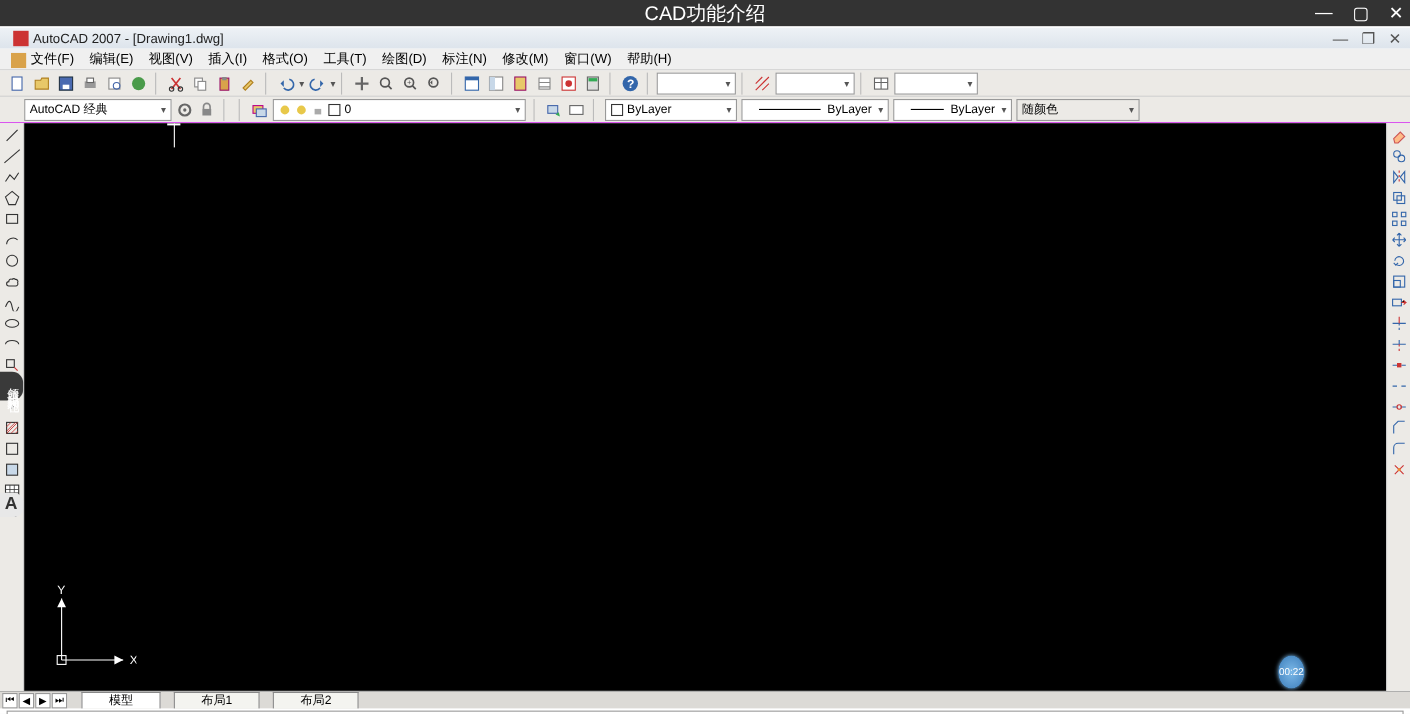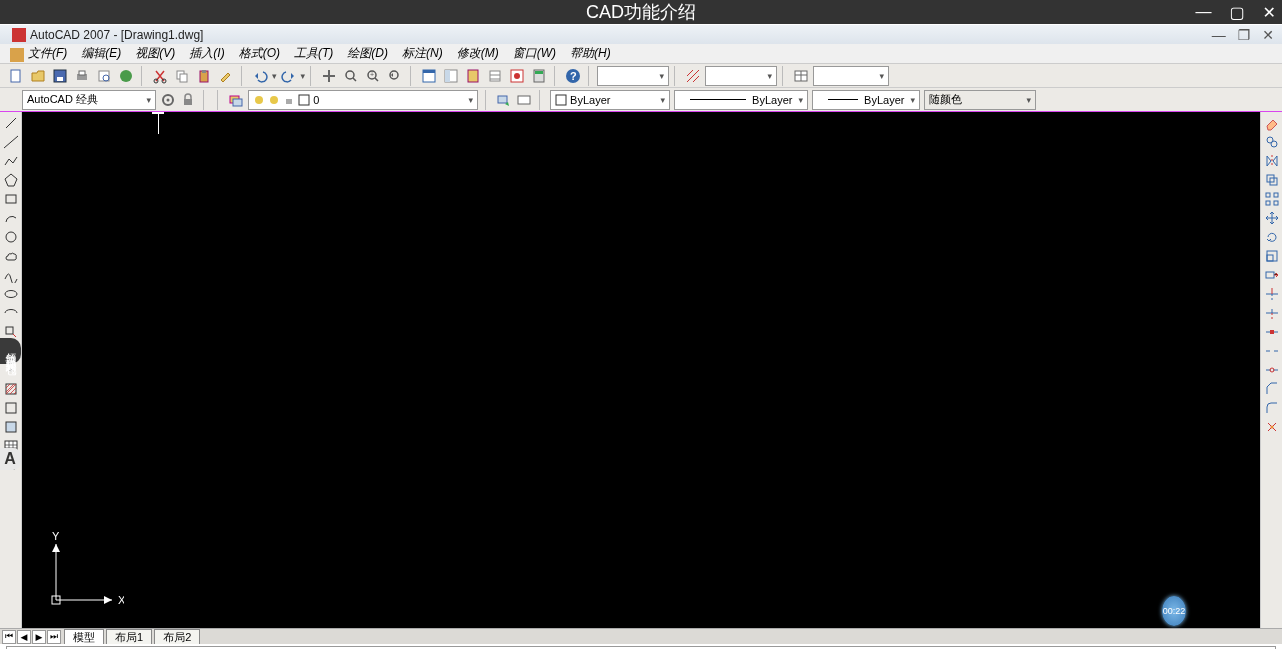--- a/index.html
+++ b/index.html
@@ -4,21 +4,21 @@
 <style>
 *{box-sizing:border-box;margin:0;padding:0;font-family:"Microsoft YaHei",SimSun,Arial,sans-serif;}
 html,body{width:1282px;height:649px;overflow:hidden;background:#fff;}
 .outer-titlebar{height:24px;background:#333;color:#fff;display:flex;align-items:center;font-size:16px;position:relative;}
 .outer-title{position:absolute;left:50%;transform:translateX(-50%);font-size:18px;}
 .outer-ctrls{position:absolute;right:6px;display:flex;gap:18px;align-items:center;font-size:16px;}
 .outer-ctrls span{cursor:pointer;}
 .app-titlebar{height:20px;background:linear-gradient(#eef2f6,#dde4ec);display:flex;align-items:center;font-size:12px;color:#222;padding-left:12px;position:relative;border-top:1px solid #fff;}
 .app-titlebar .right{position:absolute;right:8px;display:flex;gap:12px;font-size:14px;color:#555;}
 .app-icon{width:14px;height:14px;background:#c33;margin-right:4px;display:inline-block;}
-.menubar{height:20px;background:#f0f0f0;display:flex;align-items:center;font-size:12px;padding-left:4px;gap:2px;border-bottom:1px solid #ccc;font-style:italic;}
+.menubar{height:20px;background:#f0f0f0;display:flex;align-items:center;font-size:12px;padding-left:4px;gap:2px;border-bottom:1px solid #ccc;}
 .menubar span{padding:1px 6px;cursor:pointer;}
 .m-icon{width:14px;height:14px;display:inline-block;margin-right:2px;}
 .toolbar{height:24px;background:#eceae6;border-bottom:1px solid #ccc;display:flex;align-items:center;padding-left:6px;gap:2px;}
 .toolbar .btn{width:20px;height:20px;display:flex;align-items:center;justify-content:center;cursor:pointer;border:1px solid transparent;}
 .sep{width:4px;height:20px;border-left:1px solid #bbb;margin:0 3px;}
 .dd{height:20px;background:#fff;border:1px solid #999;display:flex;align-items:center;padding:0 4px;font-size:11px;cursor:pointer;}
 .dd .arrow{margin-left:auto;font-size:9px;color:#555;}
 .toolbar2{height:24px;background:#eceae6;display:flex;align-items:center;padding-left:22px;gap:4px;border-bottom:1px solid #d946ef;}
 .main{display:flex;height:516px;position:relative;}
 .lefttools{width:22px;background:#eceae6;border-right:1px solid #ccc;display:flex;flex-direction:column;align-items:center;padding-top:2px;gap:1px;}
@@ -27,21 +27,21 @@
 .canvas{flex:1;background:#000;position:relative;overflow:hidden;}
 .crosshair-v{position:absolute;left:136px;top:0;width:1px;height:22px;background:#fff;}
 .crosshair-tick{position:absolute;left:130px;top:0;width:12px;height:2px;background:#fff;}
 .overlay-text{position:absolute;left:290px;top:14px;color:#fff;font-size:26px;line-height:44px;}
 .ucs{position:absolute;left:12px;bottom:8px;color:#fff;font-size:11px;}
 .sidebadge{position:absolute;left:-1px;top:226px;width:22px;background:#3a3a3a;color:#fff;font-size:11px;writing-mode:vertical-rl;padding:6px 3px;border-radius:0 10px 10px 0;cursor:pointer;text-align:center;letter-spacing:2px;}
 .sidebadge2{position:absolute;left:-1px;top:336px;width:22px;height:22px;background:#e8e8e8;border-radius:0 8px 8px 0;display:flex;align-items:center;justify-content:center;color:#333;font-weight:bold;}
 .time-badge{position:absolute;right:74px;bottom:2px;width:24px;height:30px;border-radius:50%;background:radial-gradient(#7bb8e8,#3a7bb8);color:#fff;font-size:9px;display:flex;align-items:center;justify-content:center;box-shadow:0 0 4px #7bb8e8;}
 .tabs{height:16px;background:#dcdad6;display:flex;align-items:center;font-size:11px;padding-left:2px;border-top:1px solid #aaa;}
 .tabs .nav{width:14px;height:14px;border:1px solid #999;background:#fff;margin-right:1px;display:flex;align-items:center;justify-content:center;font-size:9px;cursor:pointer;}
-.tabs .tab{padding:0 8px;border:1px solid #888;border-bottom:none;background:#f4f4f0;margin-left:2px;cursor:pointer;height:15px;line-height:14px;}
+.tabs .tab{padding:0 24px;border:1px solid #888;border-bottom:none;background:#f4f4f0;margin-left:12px;cursor:pointer;height:15px;line-height:14px;}
 .tabs .tab.active{background:#fff;}
 .cmdline{height:22px;background:#fff;border:1px solid #999;margin:2px 6px 0 6px;display:flex;align-items:center;font-size:12px;padding-left:4px;font-family:SimSun,monospace;}
 svg{display:block;}
 .line-sample{display:inline-block;height:1px;width:56px;background:#000;margin-right:6px;}
 </style>
 </head>
 <body>
 
 <div class="outer-titlebar">
   <span class="outer-title">CAD功能介绍</span>

